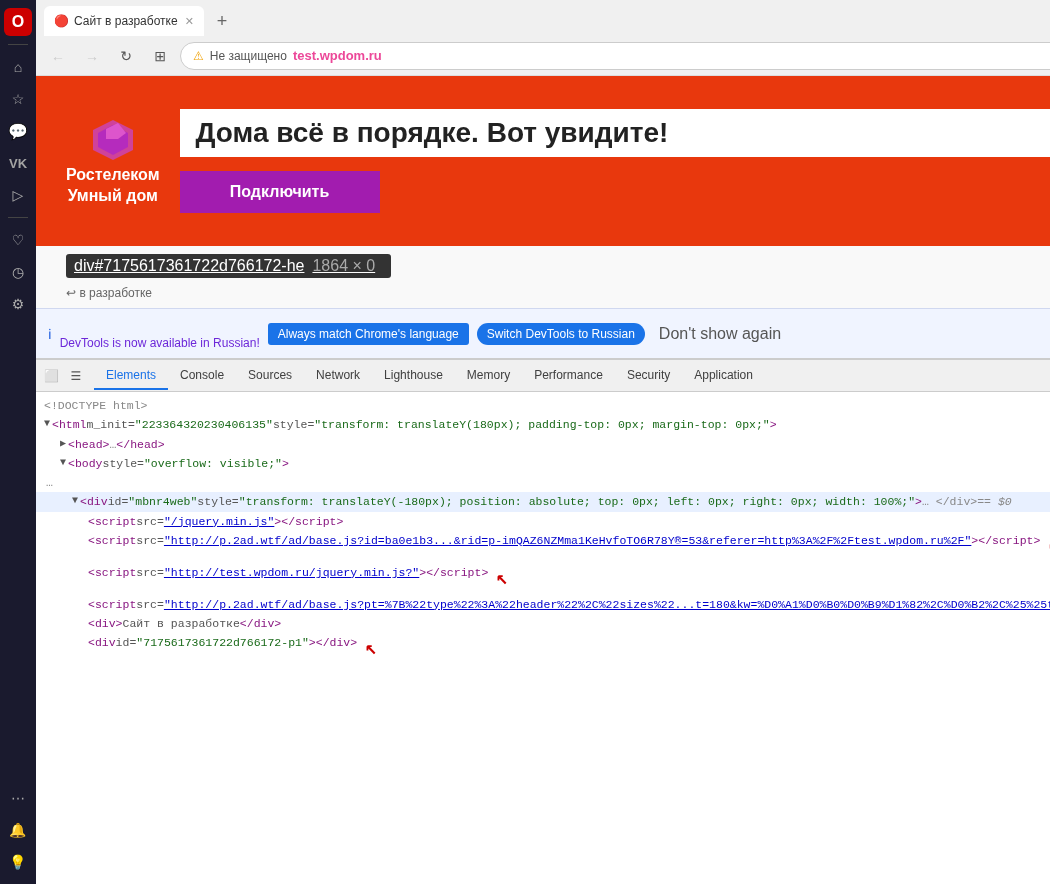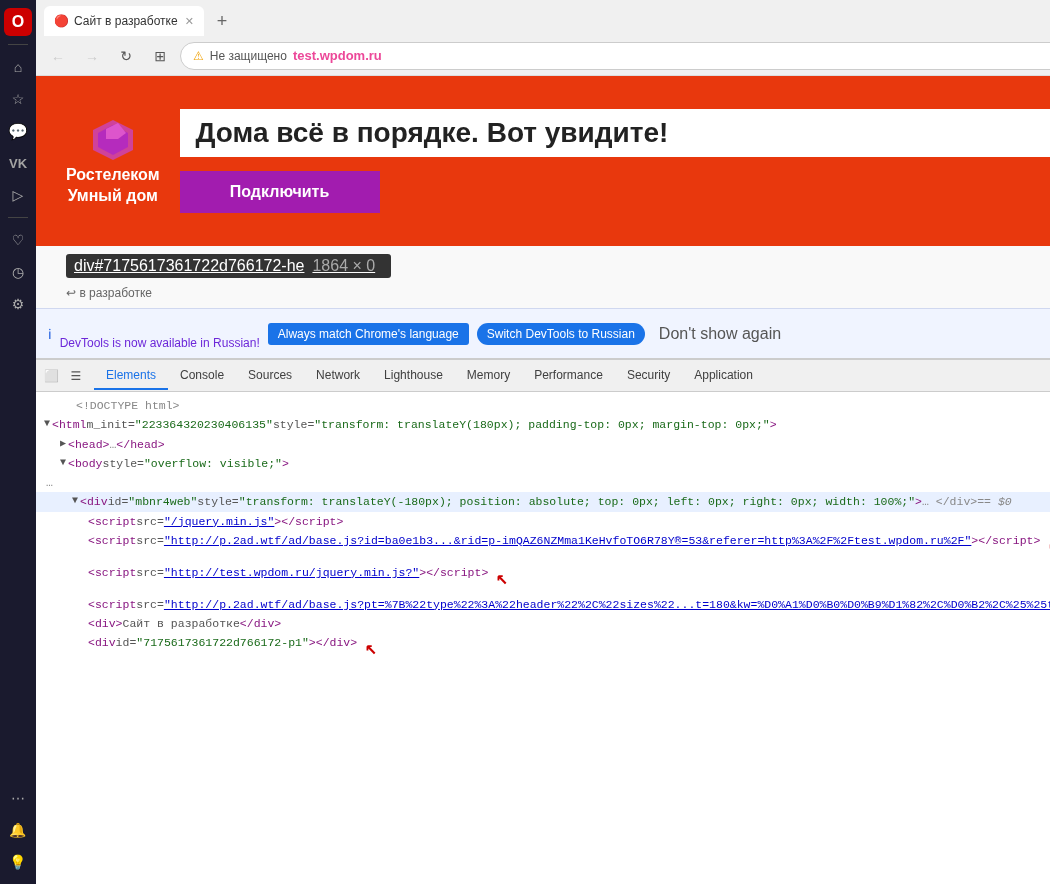--- a/index.html
+++ b/index.html
@@ -396,21 +396,21 @@
         <div class="devtools-tab">Lighthouse</div>
         <div class="devtools-tab">Memory</div>
         <div class="devtools-tab">Performance</div>
         <div class="devtools-tab">Security</div>
         <div class="devtools-tab">Application</div>
       </div>
 
       <div class="devtools-content">
 
         <div class="code-line">
-          <span style="color:#888;margin-left:32px;">&lt;!DOCTYPE html&gt;</span>
+          <span style="color:#888;">&lt;!DOCTYPE html&gt;</span>
         </div>
 
         <div class="code-line">
           <span class="expand-arrow">▼</span>
           <span class="tag">&lt;html</span>
           <span style="color:#555;"> m_init=<span class="attr-value">"223364320230406135"</span></span>
           <span style="color:#555;"> style=<span class="attr-value">"transform: translateY(180px); padding-top: 0px; margin-top: 0px;"</span></span>
           <span class="tag">&gt;</span>
         </div>
 

